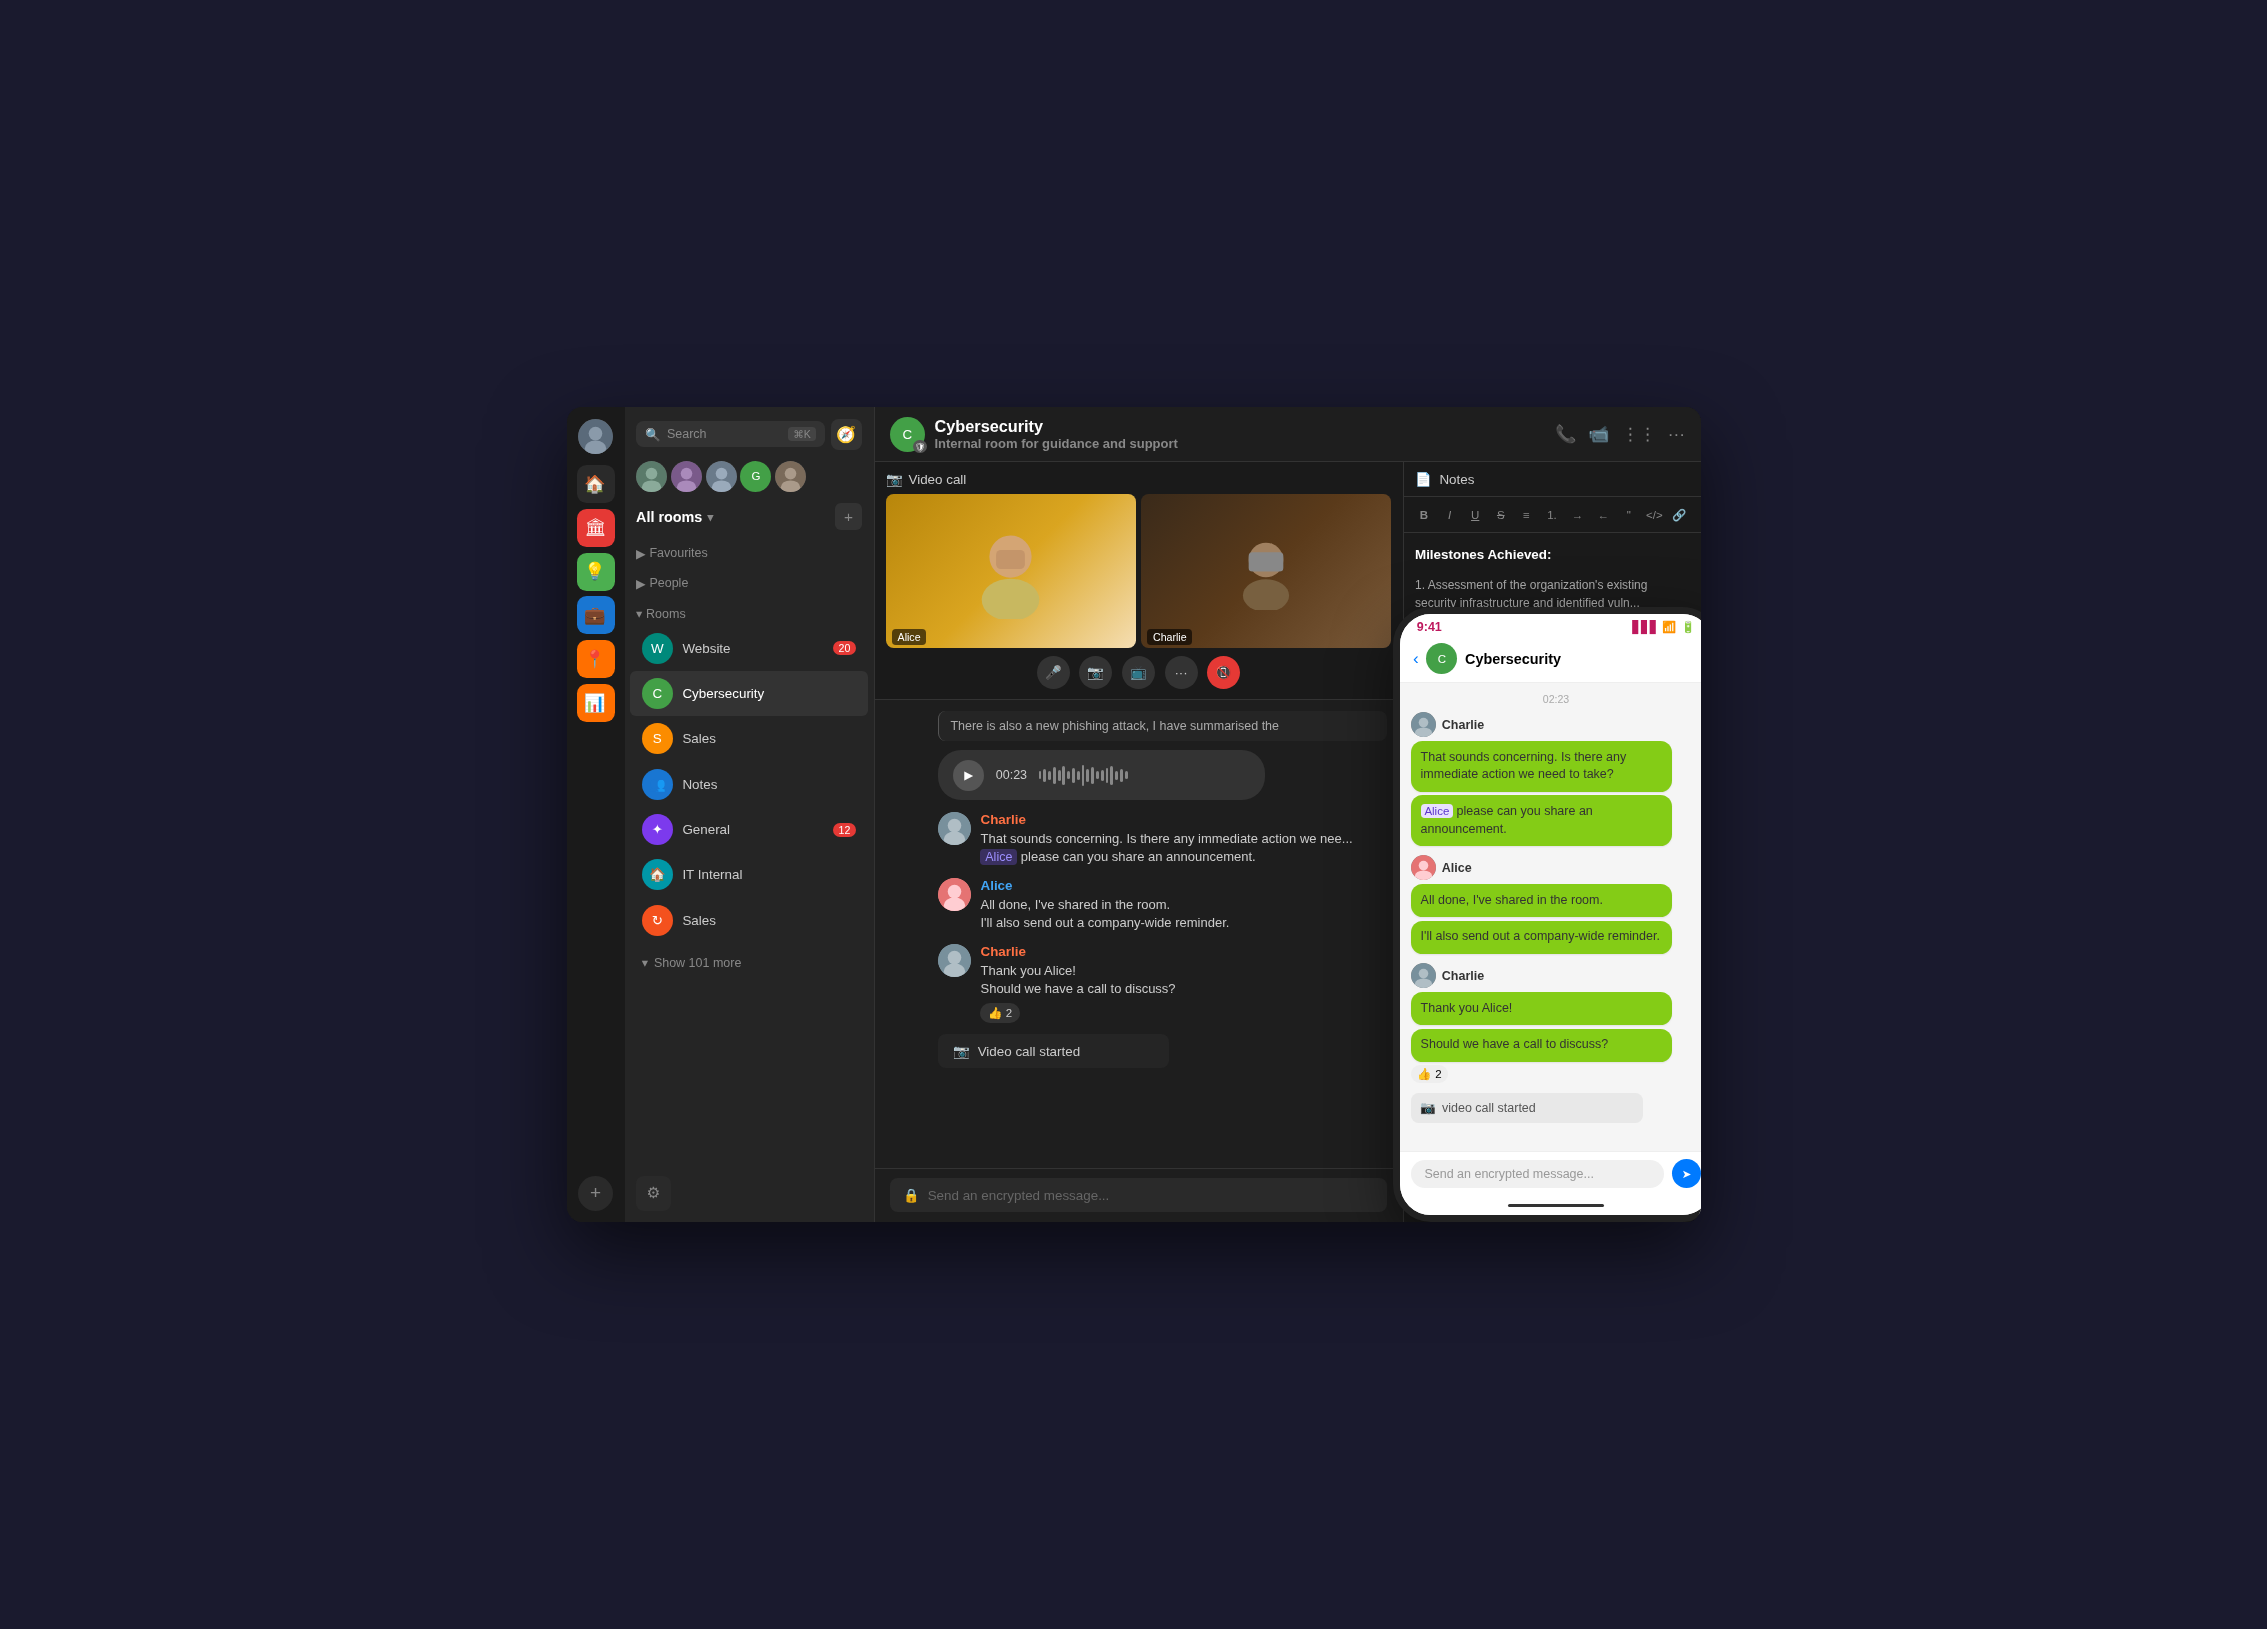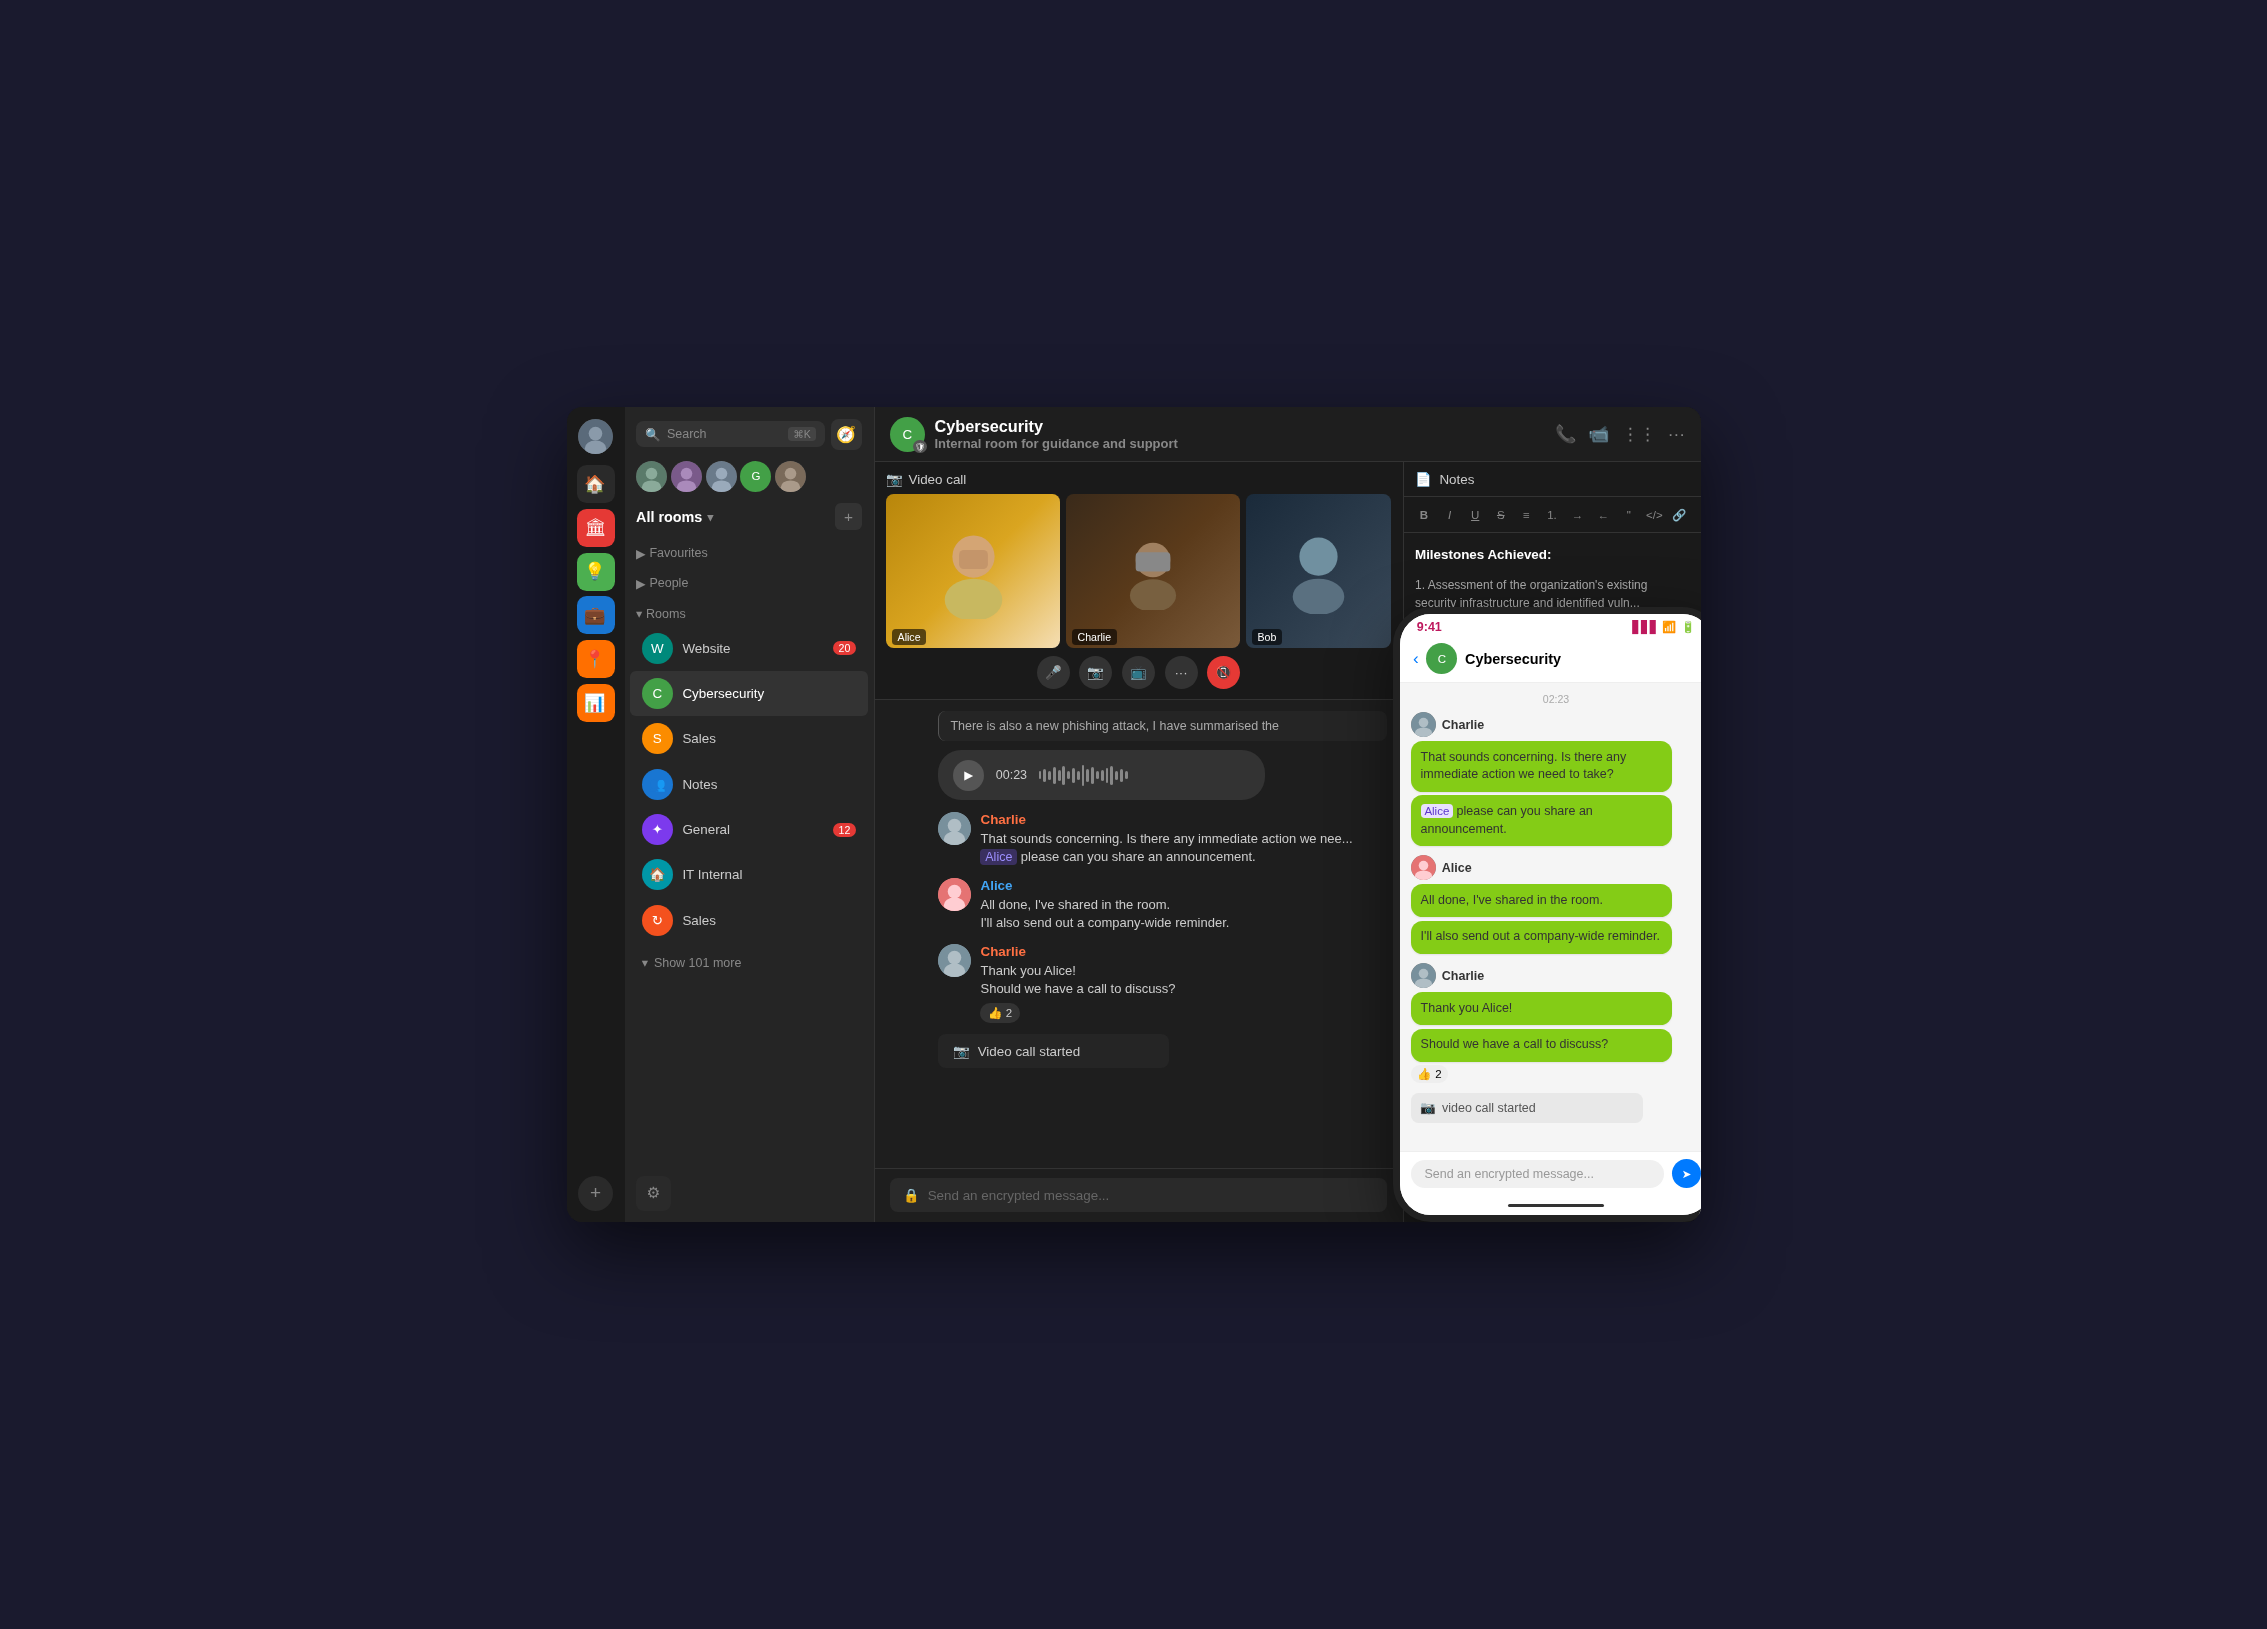--- a/index.html
+++ b/index.html
@@ -976,31 +976,20 @@
                     <svg width="58" height="77" viewBox="0 0 60 80">
                       <circle cx="30" cy="28" r="18" fill="#a08060"></circle>
                       <rect x="12" y="20" width="36" height="20" rx="4" fill="#888"></rect>
                       <ellipse cx="30" cy="65" rx="24" ry="17" fill="#786040"></ellipse>
                     </svg>
                   </div>
                 </div>
                 <div class="video-tile-label">Charlie</div>
               </div>
             </div>
-            <div class="video-tile" style="flex:1;">
-              <div class="video-bg-3">
-                <div class="video-person">
-                  <svg width="67" height="86" viewBox="0 0 70 90">
-                    <circle cx="35" cy="30" r="20" fill="#7090a0"></circle>
-                    <ellipse cx="35" cy="72" rx="27" ry="19" fill="#5a7080"></ellipse>
-                  </svg>
-                </div>
-              </div>
-              <div class="video-tile-label">Bob</div>
-            </div>
           </div>
           <div class="video-controls">
             <div class="vc-btn">🎤</div>
             <div class="vc-btn">📷</div>
             <div class="vc-btn">📺</div>
             <div class="vc-btn">···</div>
             <div class="vc-btn red-bg">📵</div>
           </div>
         </div>
 

